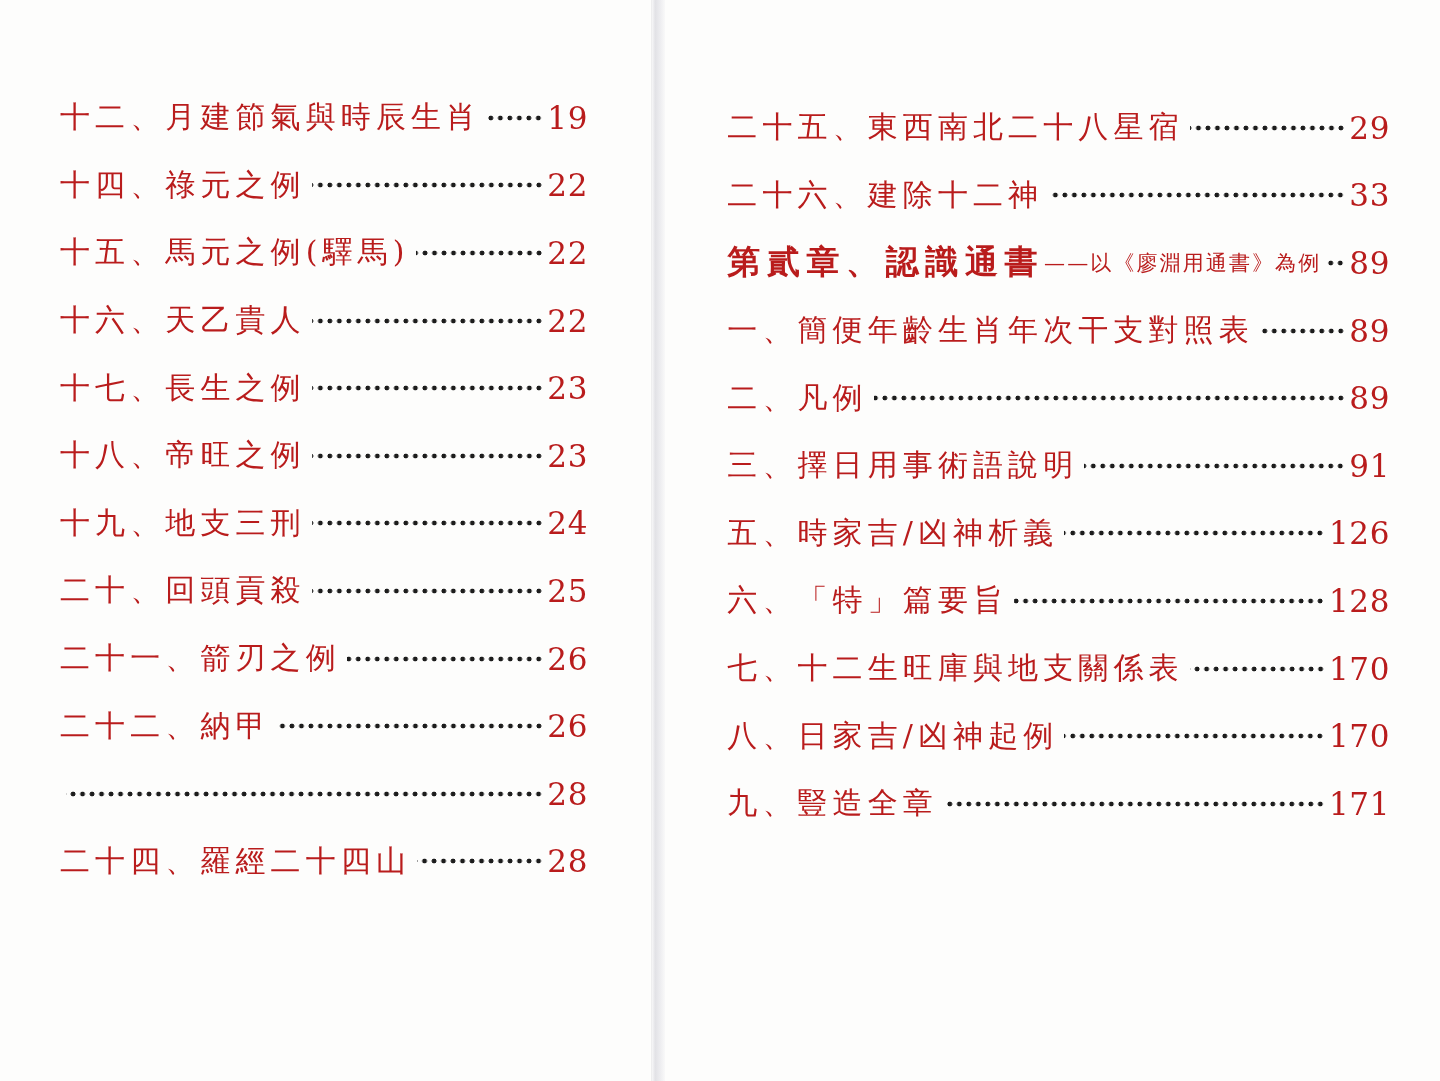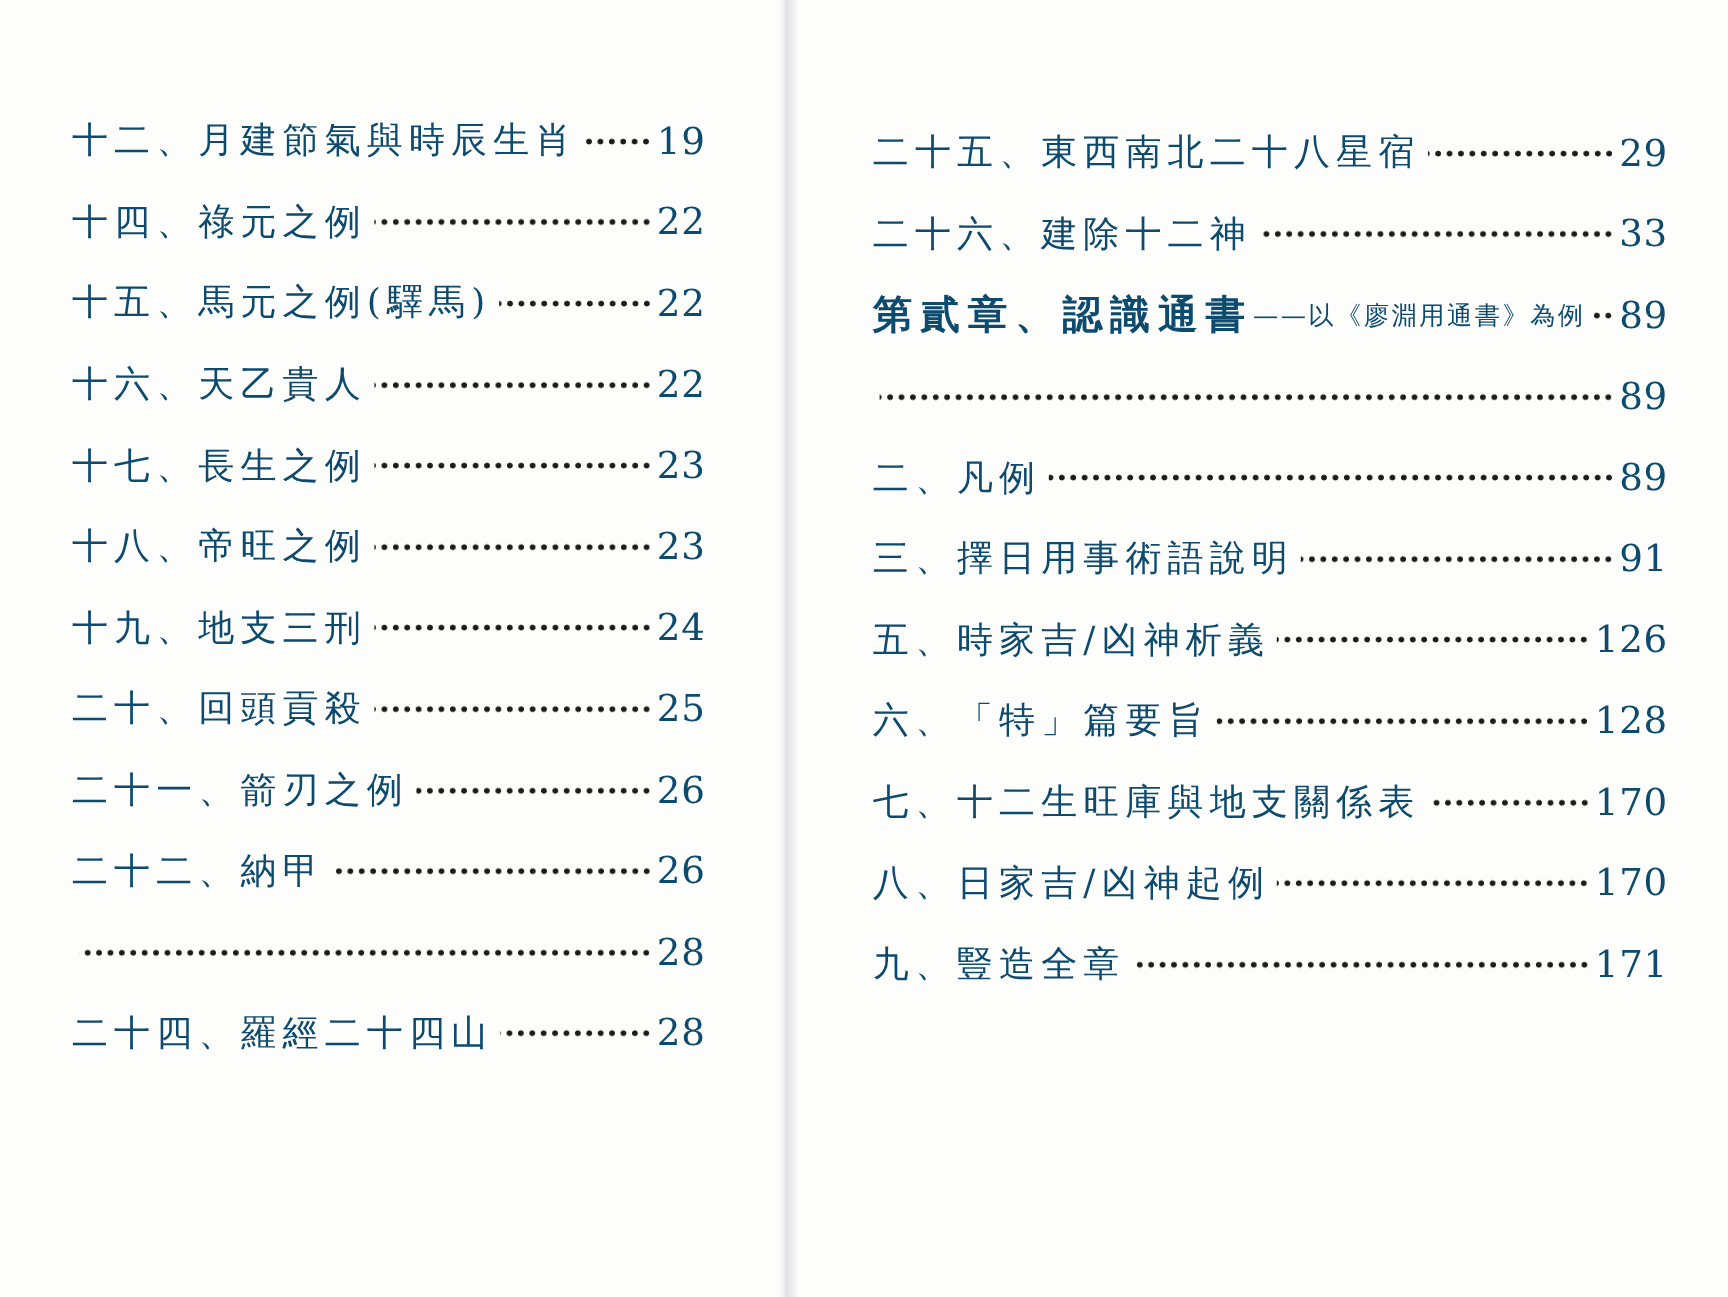--- a/index.html
+++ b/index.html
@@ -11,21 +11,21 @@
     background: #fbfbfa;
     font-family: "DejaVu Serif", "Liberation Serif", serif;
   }
   .spread {
     display: flex;
     width: 1440px;
     height: 1081px;
   }
   .page {
     background: #fdfdfc;
-    color: #0c4a6e;
+    color: #b91c1c;
     box-sizing: border-box;
     height: 1081px;
   }
   .page.left {
     width: 718px;
     padding: 84px 63px 0 60px;
   }
   .gutter {
     width: 15px;
     height: 1081px;
@@ -155,20 +155,21 @@
           <span class="leader"></span>
           <span class="pagenum">33</span>
         </div>
         <div class="toc-row chapter">
           <span class="toc-label">第貳章、認識通書</span>
           <span class="toc-sub">——以《廖淵用通書》為例</span>
           <span class="leader"></span>
           <span class="pagenum">89</span>
         </div>
         <div class="toc-row">
+          <span class="toc-label">一、簡便年齡生肖年次干支對照表</span>
           <span class="leader"></span>
           <span class="pagenum">89</span>
         </div>
         <div class="toc-row">
           <span class="toc-label">二、凡例</span>
           <span class="leader"></span>
           <span class="pagenum">89</span>
         </div>
         <div class="toc-row">
           <span class="toc-label">三、擇日用事術語說明</span>

